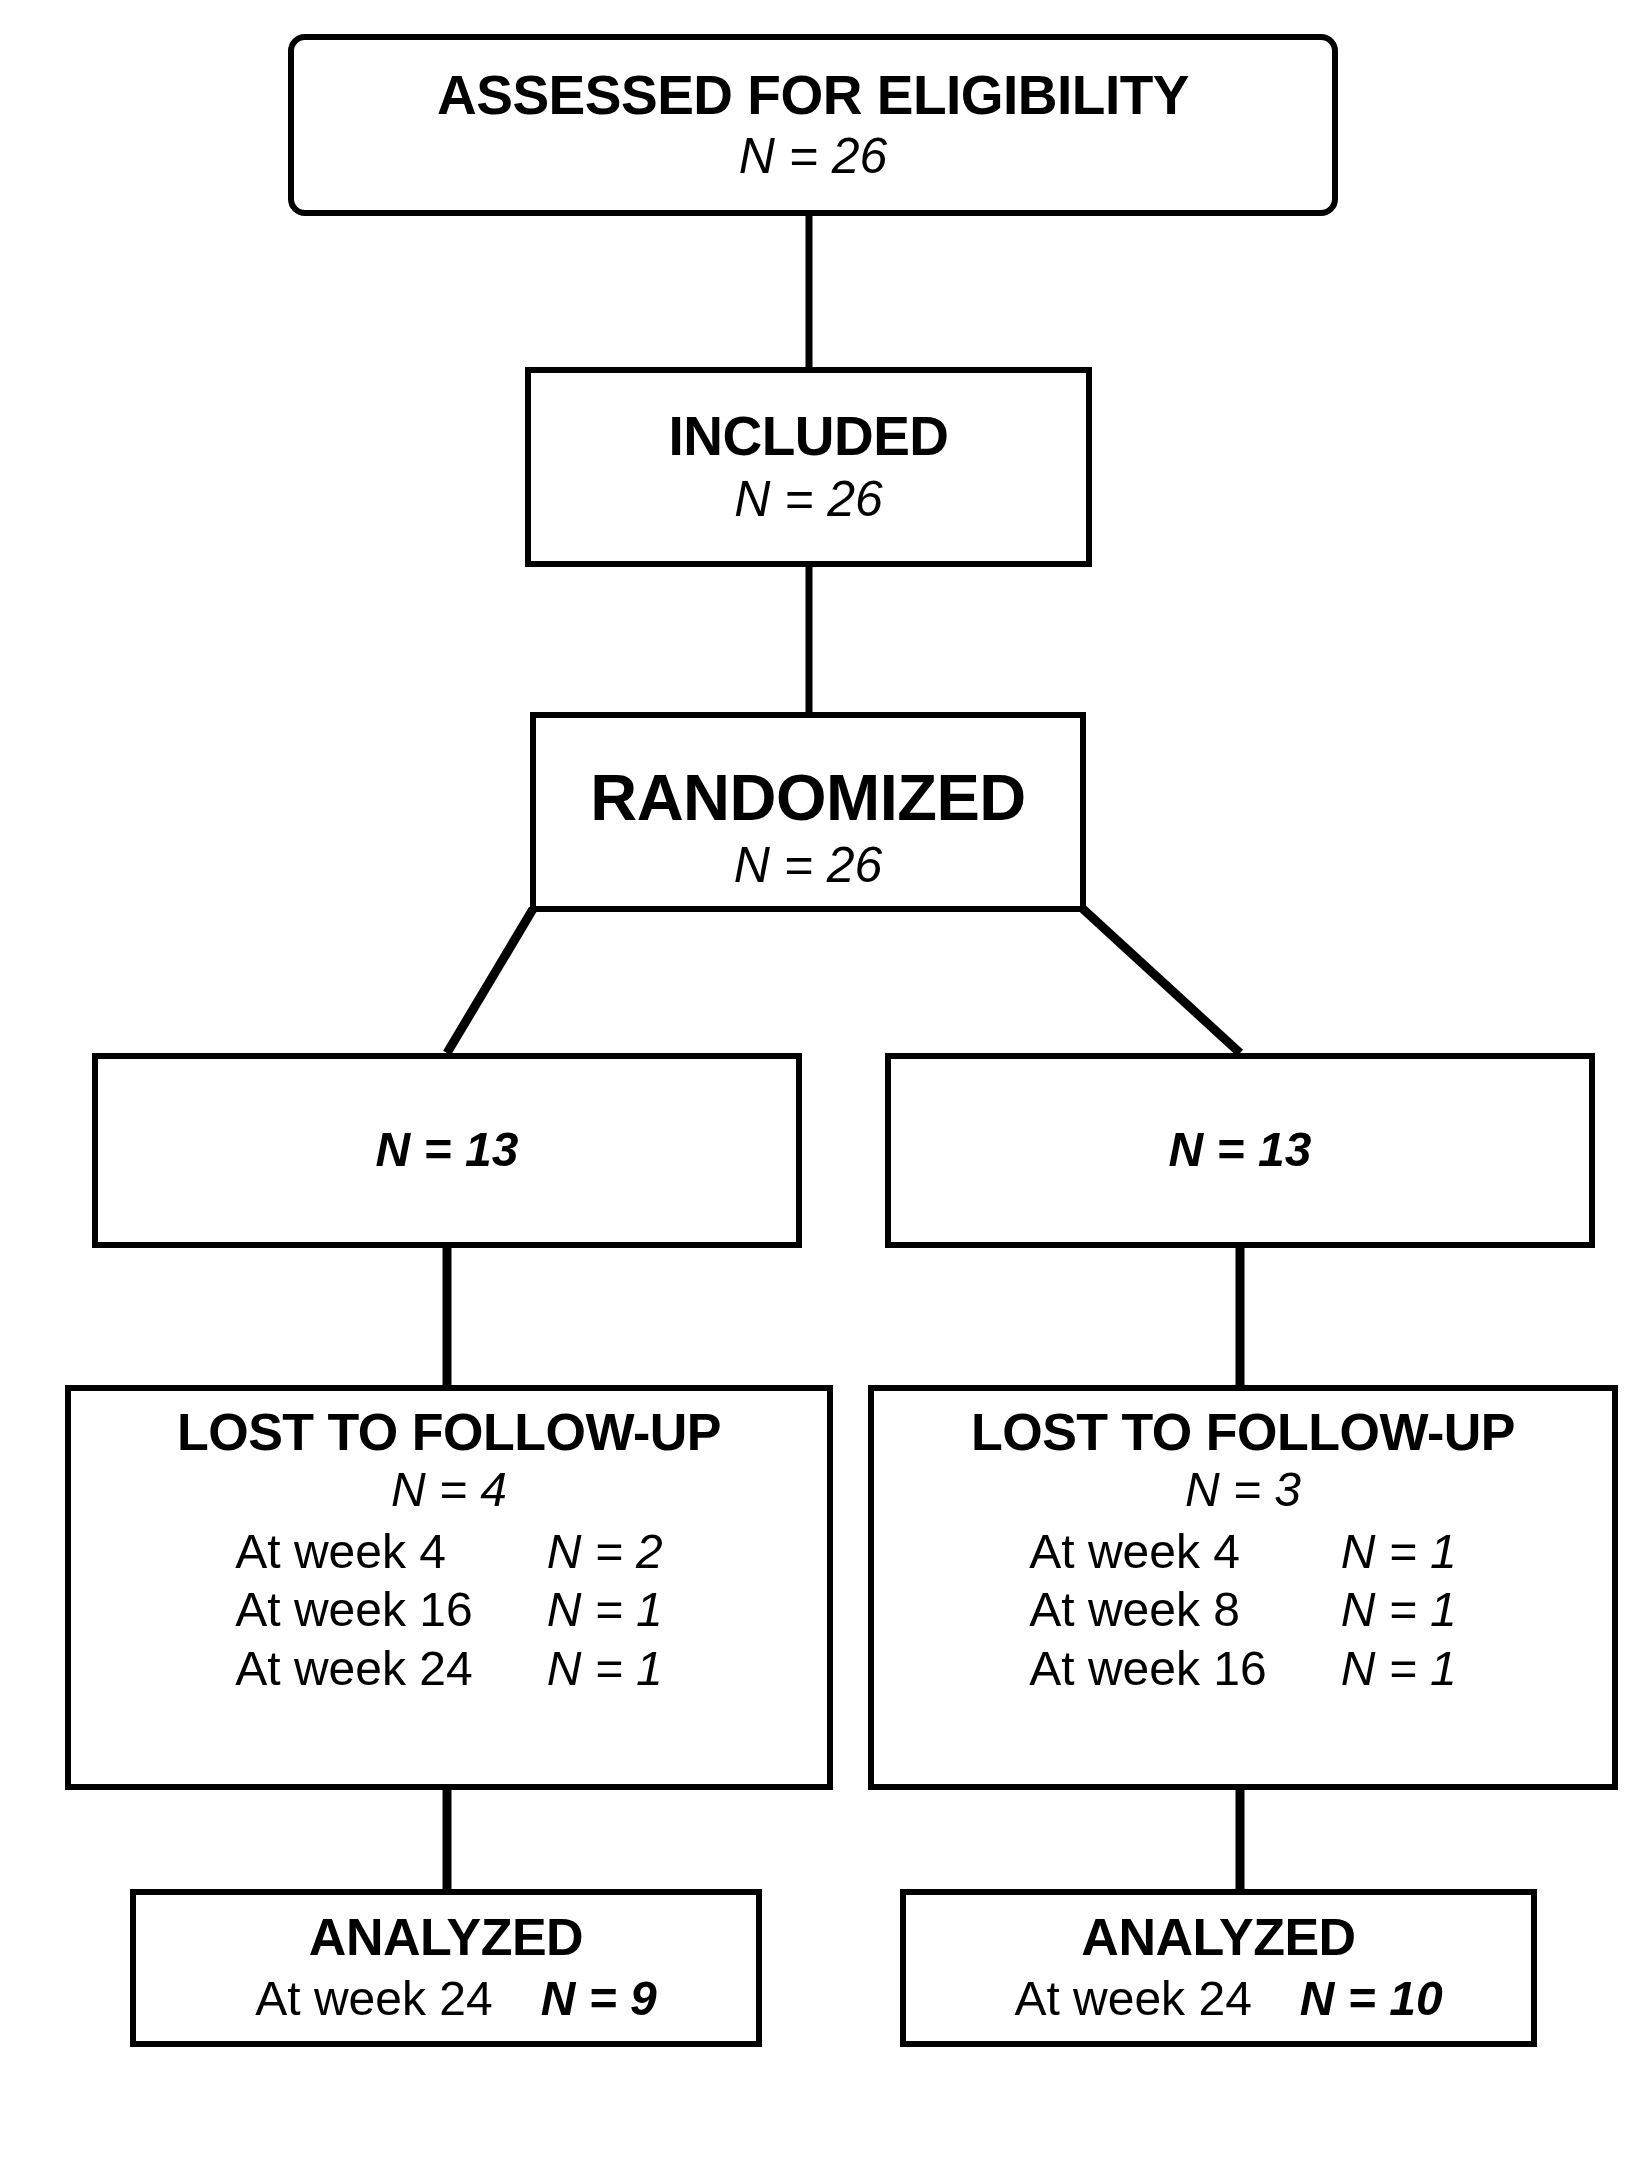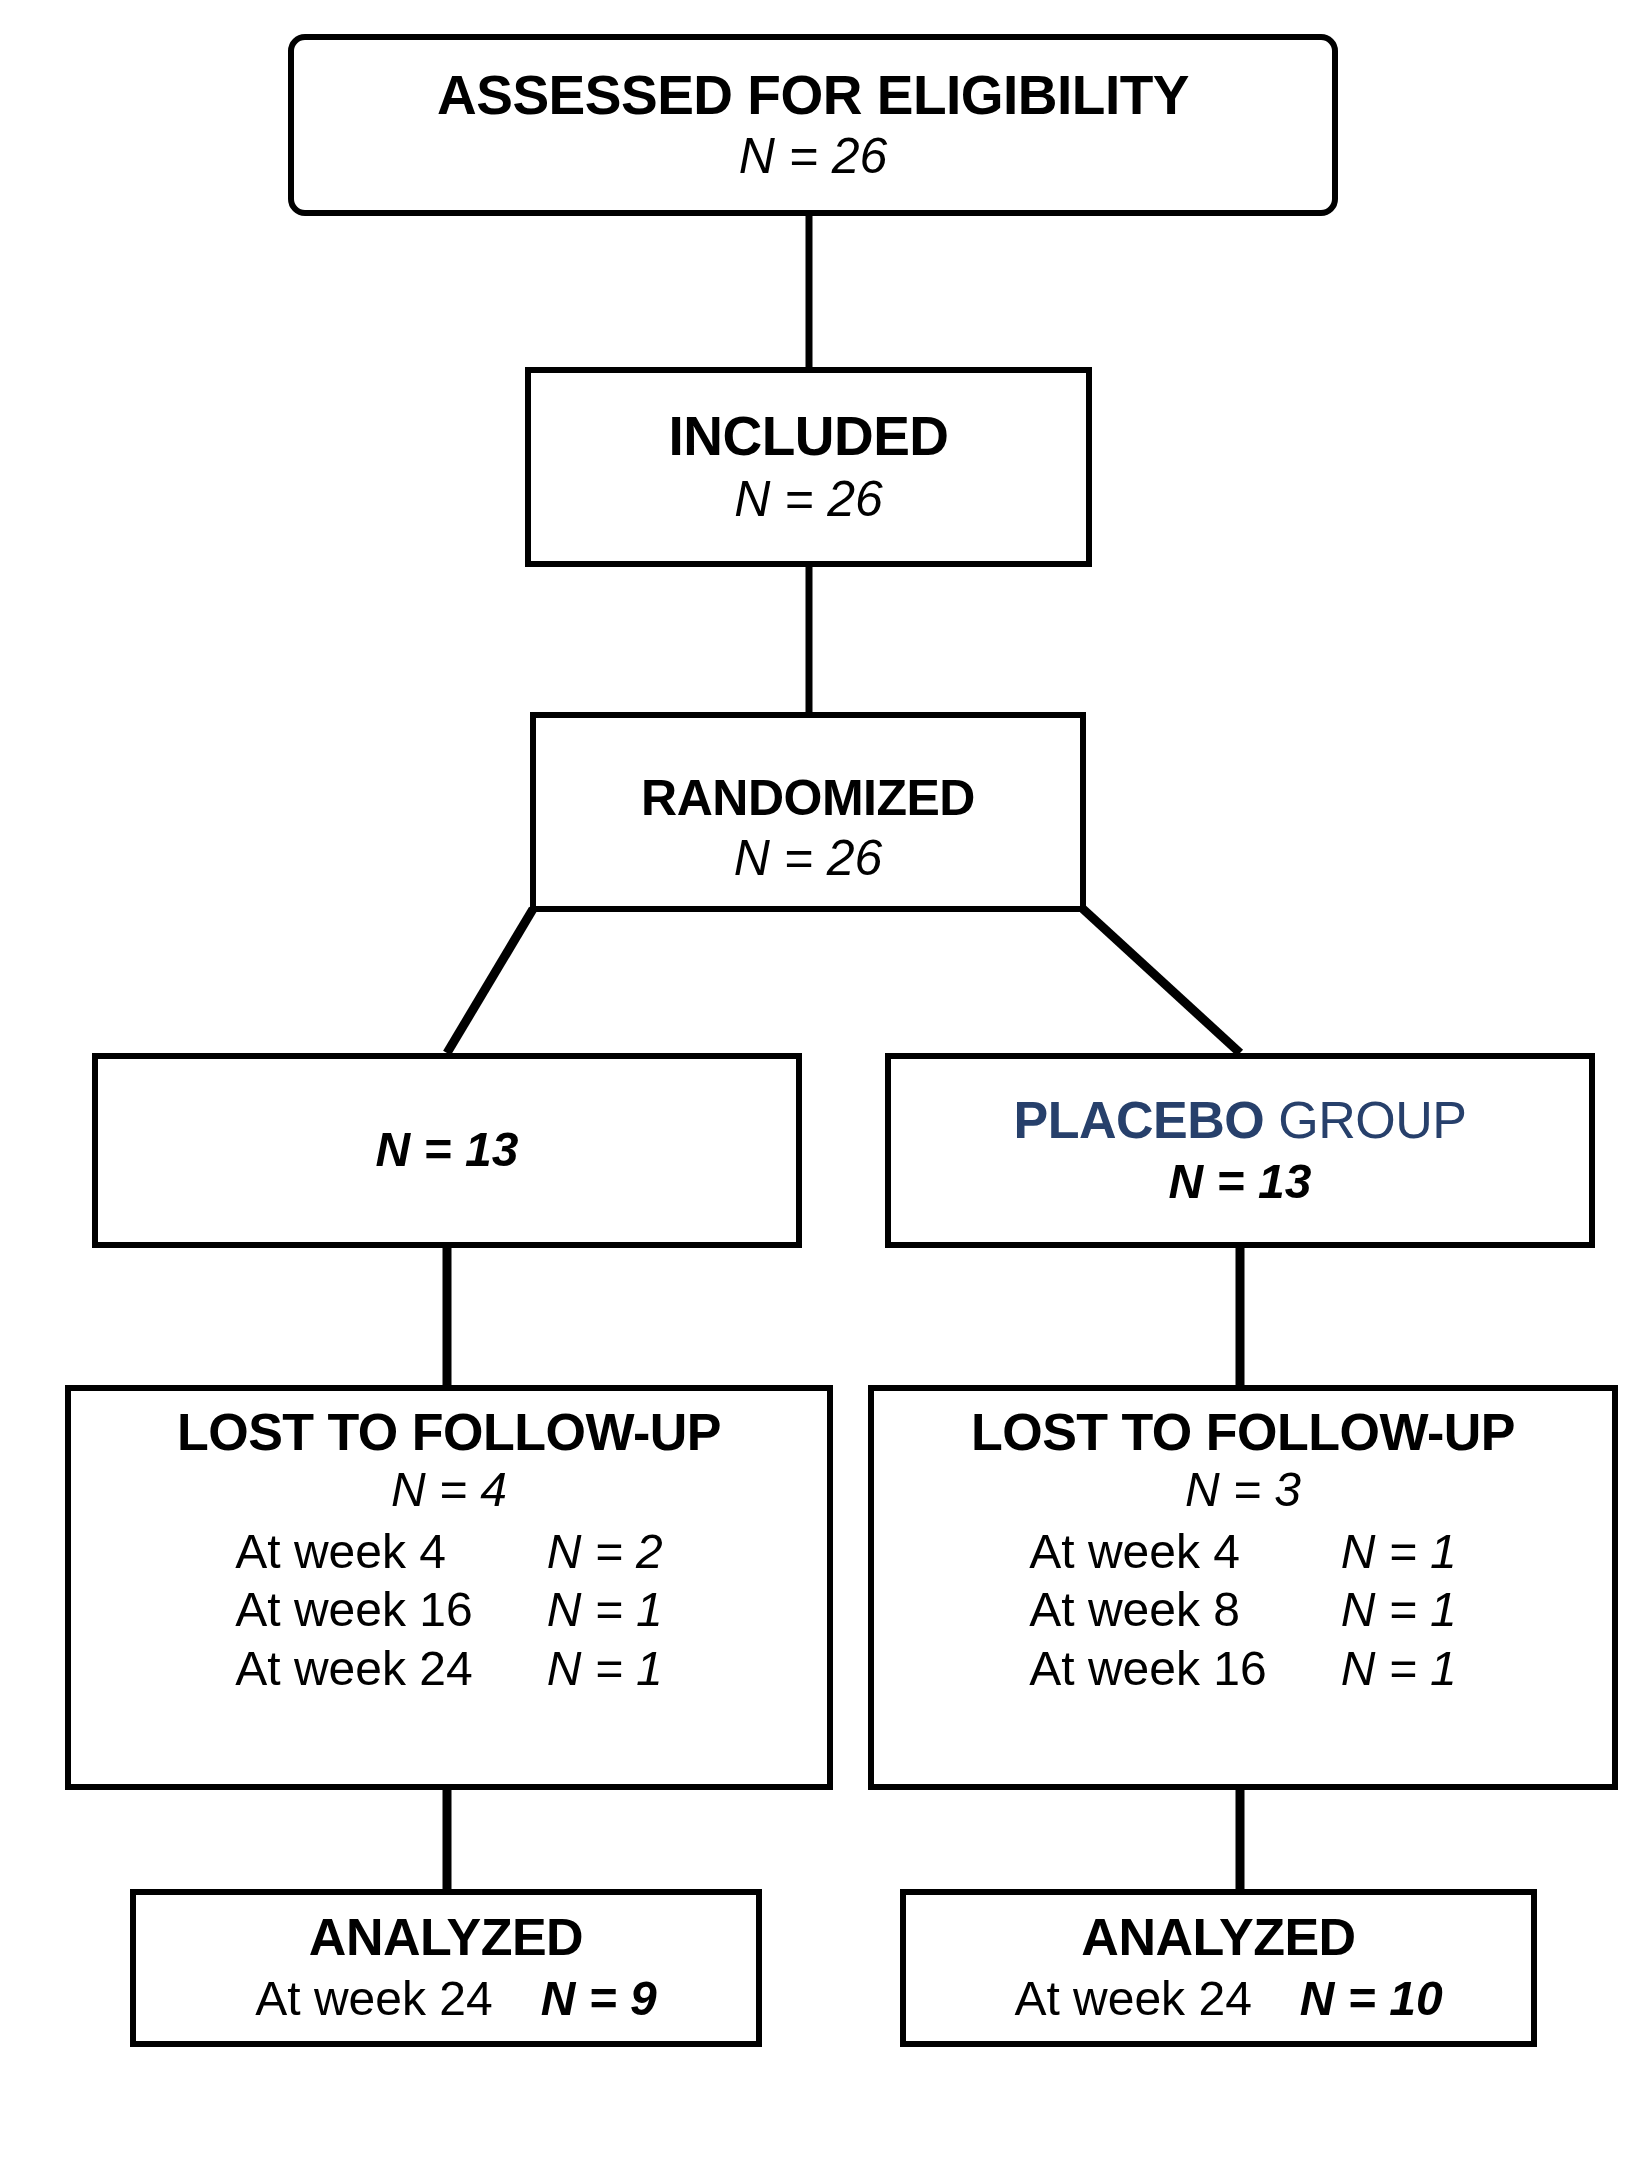--- a/index.html
+++ b/index.html
@@ -76,21 +76,21 @@
   #node-included .title { font-size: 55px; margin-bottom: 6px; }
   #node-included .subn  { font-size: 50px; }
 
   
   #node-randomized {
     left: 530px;
     top: 712px;
     width: 556px;
     height: 200px;
   }
-  #node-randomized .title { font-size: 50px; margin-bottom: 6px; margin-top: 33px; }
+  #node-randomized .title { font-size: 65px; margin-bottom: 6px; margin-top: 33px; }
   #node-randomized .subn  { font-size: 50px; }
 
   
   .group-box {
     width: 710px;
     height: 195px;
     top: 1053px;
   }
   #node-probiotic { left: 92px; }
   #node-placebo   { left: 885px; }
@@ -185,21 +185,20 @@
   <div class="node" id="node-randomized">
     <div class="title">RANDOMIZED</div>
     <div class="subn ital-n">N = 26</div>
   </div>
 
   <div class="node group-box" id="node-probiotic">
     <div class="subn ital-n">N = 13</div>
   </div>
 
   <div class="node group-box" id="node-placebo">
-    <div class="title c-placebo"><span class="kw">PLACEBO</span><span class="kw-light"> GROUP</span></div>
     <div class="subn ital-n">N = 13</div>
   </div>
 
   <div class="node ltfu-box" id="node-ltfu-left">
     <div class="title">LOST TO FOLLOW-UP</div>
     <div class="subn ital-n">N = 4</div>
     <div class="ltfu-rows">
       <div class="ltfu-row">
         <span class="ltfu-wk">At week 4</span>
         <span class="ltfu-n">N = 2</span>

